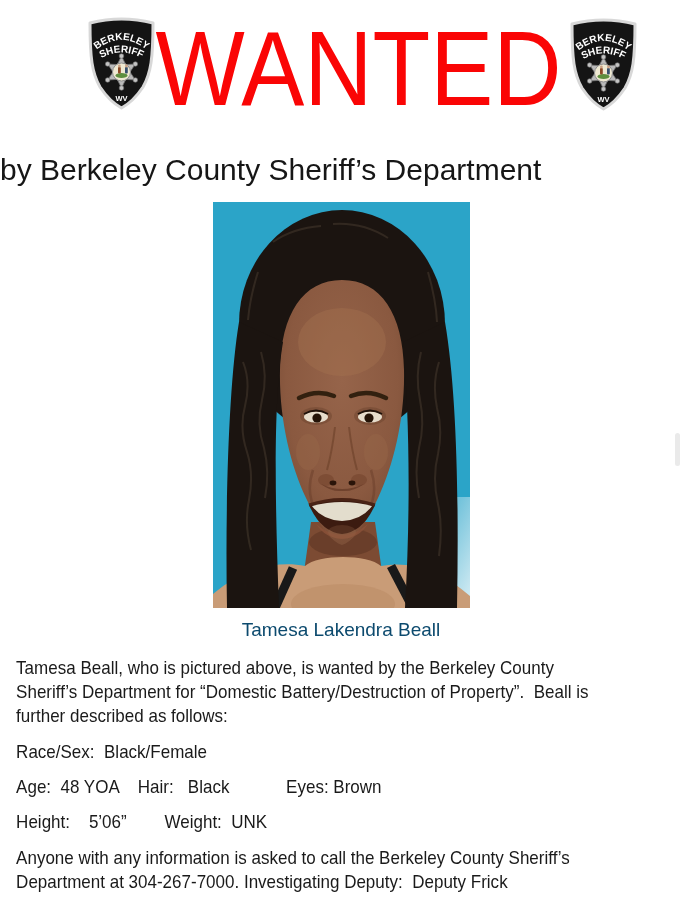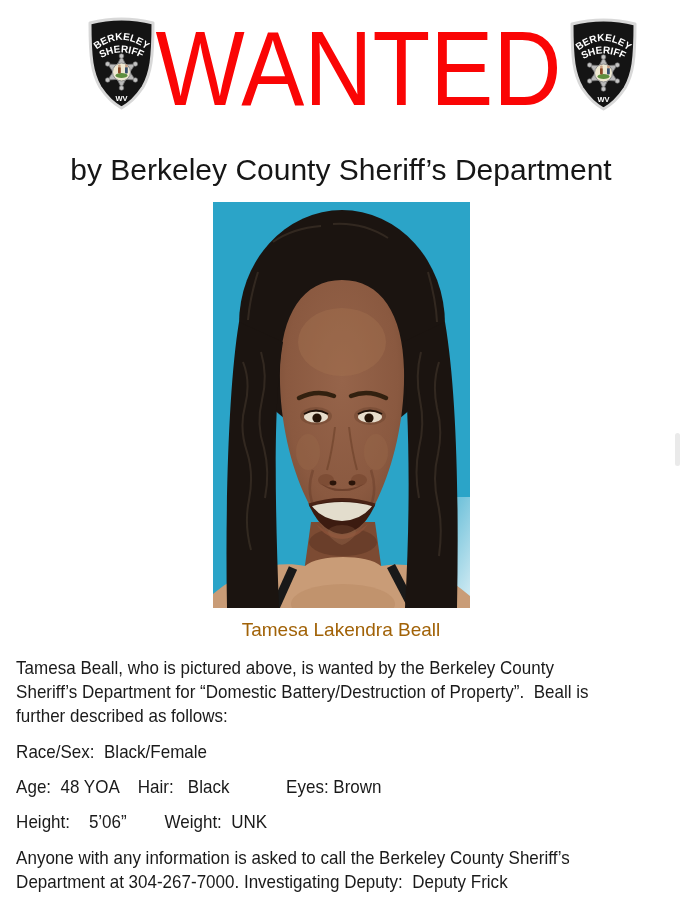--- a/index.html
+++ b/index.html
@@ -23,31 +23,31 @@
   .wanted-text {
     display: inline-block;
     font-size: 105px; line-height: 105px;
     color: #fa0505;
     transform: scaleX(0.90);
     transform-origin: 50% 50%;
     letter-spacing: 0px;
   }
   .subtitle {
     margin-top: 26px;
-    text-align: center;
+    text-align: left;
     font-size: 30px; line-height: 36px;
     color: #161616;
   }
   .photo-wrap { margin-top: 14px; text-align: center; }
   .photo-svg { display: inline-block; }
   .photo-caption {
     margin-top: 6px;
     text-align: center;
     font-size: 19px; line-height: 24px;
-    color: #a16207;
+    color: #0c4a6e;
   }
   .body-block {
     padding-left: 18px;
     width: 760px;
     transform: scaleX(0.895);
     transform-origin: 0 0;
     font-size: 19px; line-height: 24px;
     color: #1a1a1a;
   }
   .body-block p { margin: 0; white-space: pre-wrap; }

